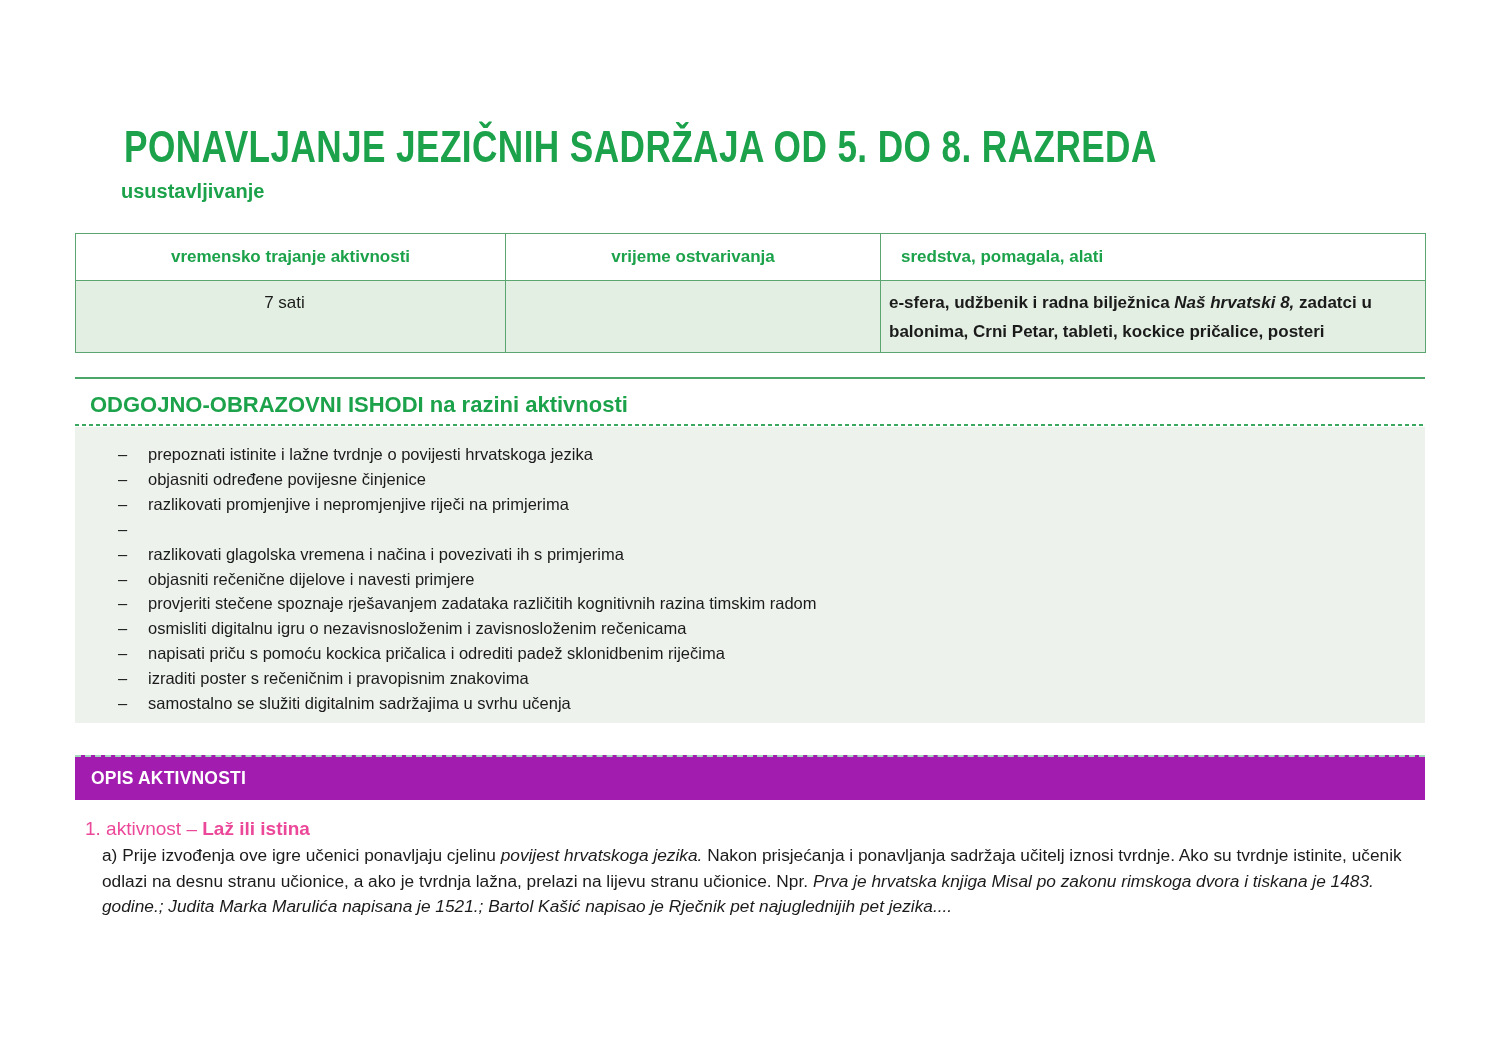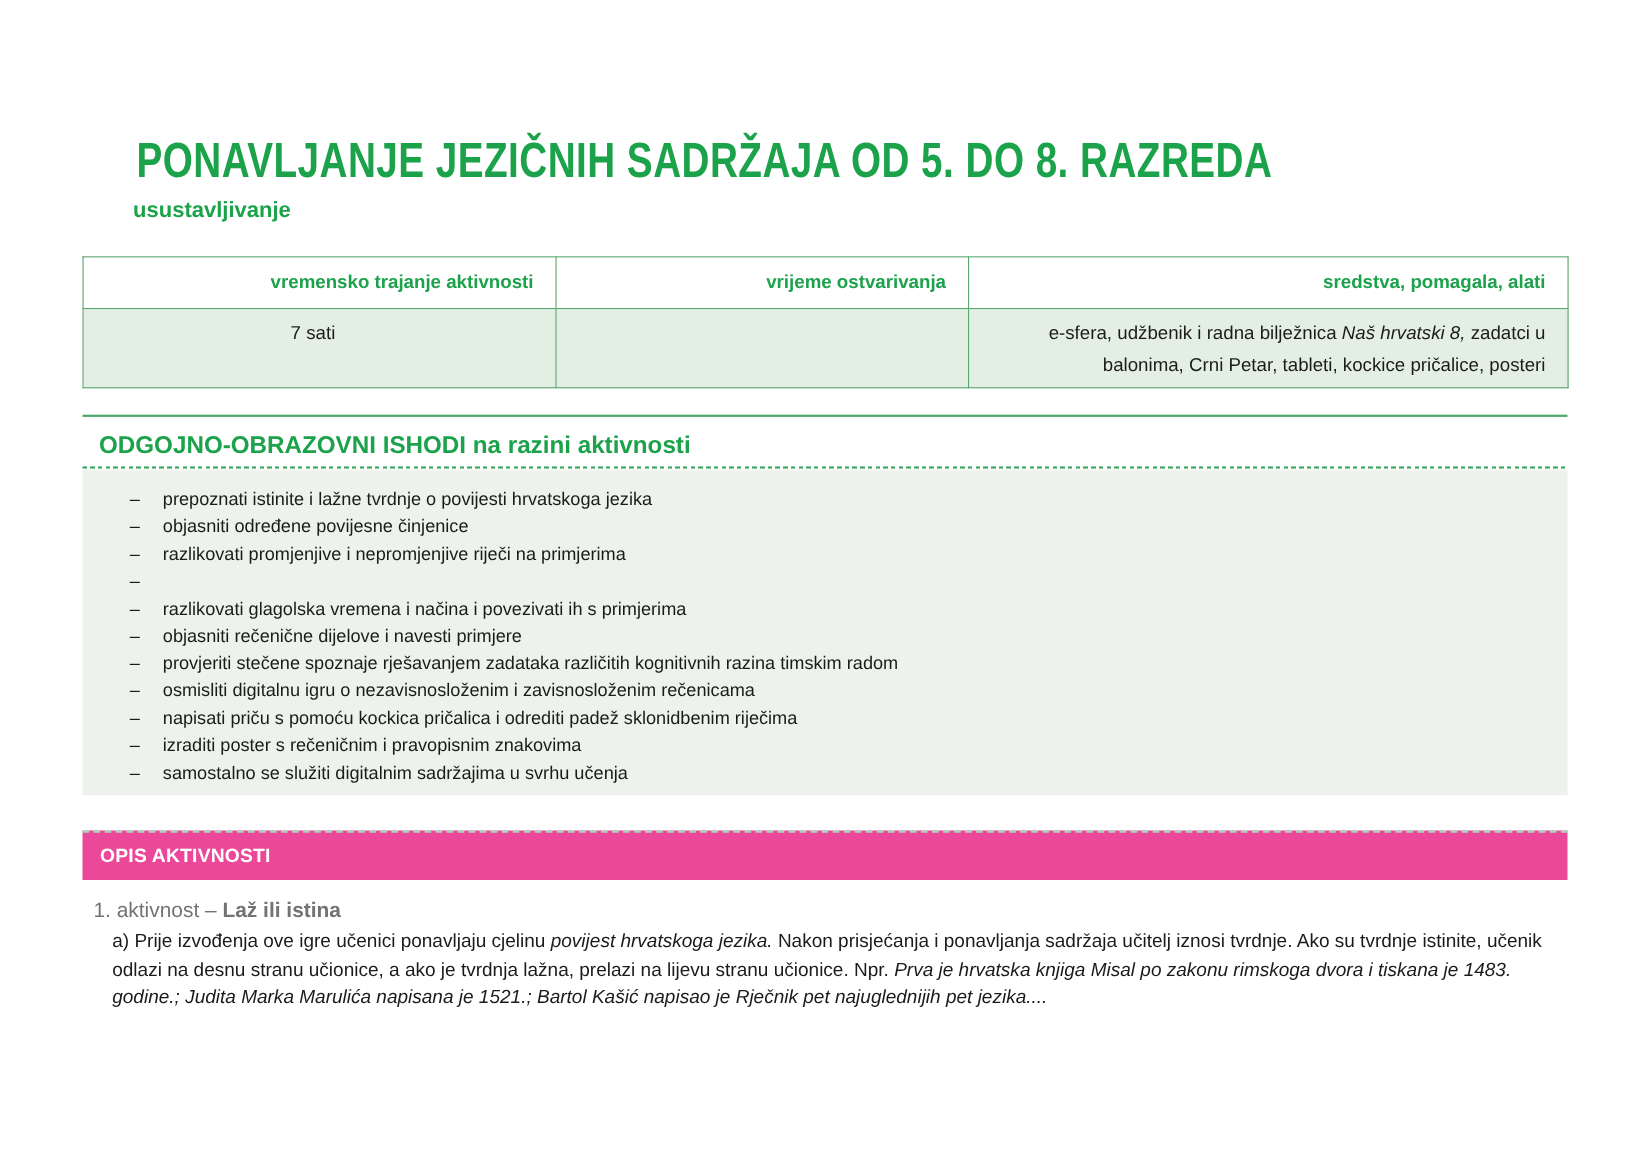--- a/index.html
+++ b/index.html
@@ -25,30 +25,30 @@
   }
 
   
   .info-table {
     position:absolute; left:75px; top:233px;
     width:1350px; border-collapse:collapse; table-layout:fixed;
   }
   .info-table th, .info-table td { border:1.5px solid #5ba570; }
   .info-table th {
     height:46px; font-size:17px; font-weight:700; color:#1ba24a;
-    background:#ffffff; padding:0 20px;text-align:right;
+    background:#ffffff; padding:0 20px;
   }
   .th-center { text-align:center; }
   .th-left   { text-align:left; }
   .info-table td {
     height:58px; background:#e3efe3; vertical-align:top;
     font-size:17px; line-height:29px; padding:7px 20px 6px 8px;
   }
   .td-center { text-align:center; }
-  .td-left   { text-align:right; }
+  .td-left   { text-align:left;font-weight:bold; }
 
   
   .rule-solid {
     position:absolute; left:75px; top:377px; width:1350px; height:2px;
     background:#4aa768;
   }
   .outcomes-heading {
     position:absolute; left:90px; top:392px;
     font-size:22px; font-weight:700; color:#1ba24a;
   }
@@ -66,32 +66,32 @@
   }
   .outcomes-list li {
     display:flex; align-items:flex-start;
     font-size:16.5px; line-height:24.9px; color:#1b1b1b;
   }
   .outcomes-list .dash { width:30px; flex:0 0 30px; }
 
   
   .activities-banner {
     position:absolute; left:75px; top:755px; width:1350px; height:45px;
-    background:#ec4899; box-sizing:border-box;
+    background:#a21caf; box-sizing:border-box;
     border-top:2px dashed #a5d8bc;
     display:flex; align-items:center; padding-left:16px;
   }
   .activities-banner .banner-label {
     color:#ffffff; font-weight:700; font-size:17.5px; letter-spacing:0.2px;
   }
 
   
   .activity-title {
     position:absolute; left:85px; top:818px;
-    font-size:19px; color:#737373;
+    font-size:19px; color:#ec4899;
   }
   .activity-title .name { font-weight:700; }
   .activity-desc {
     position:absolute; left:102px; top:843px; width:1332px;
     font-size:17.3px; line-height:25.5px; color:#1b1b1b;
   }
   .activity-desc i { font-style:italic; }
 </style>
 </head>
 <body>

